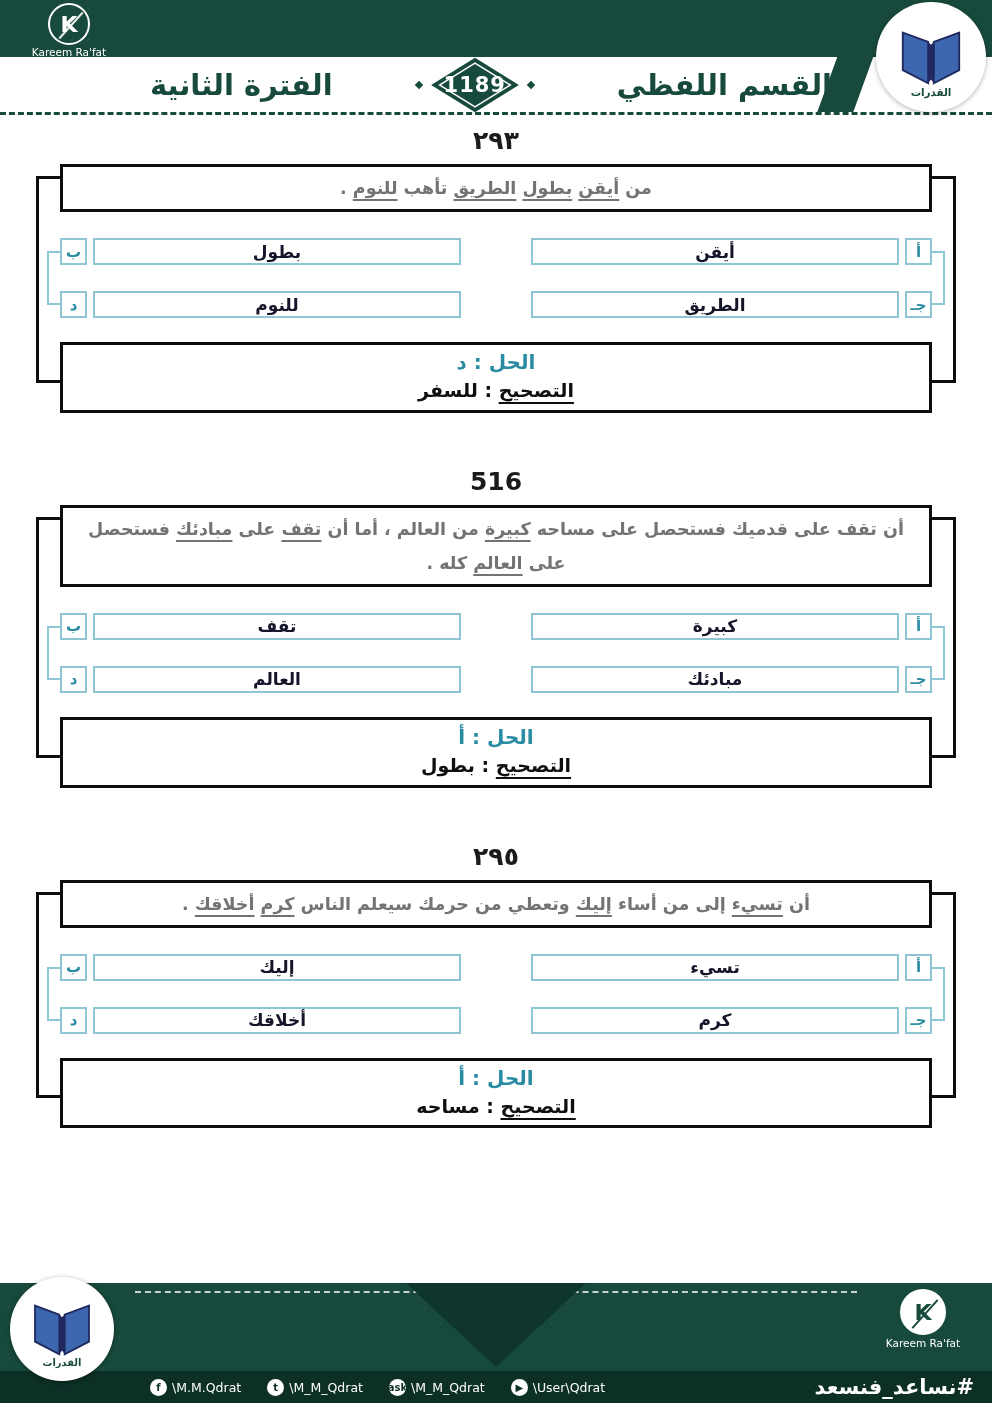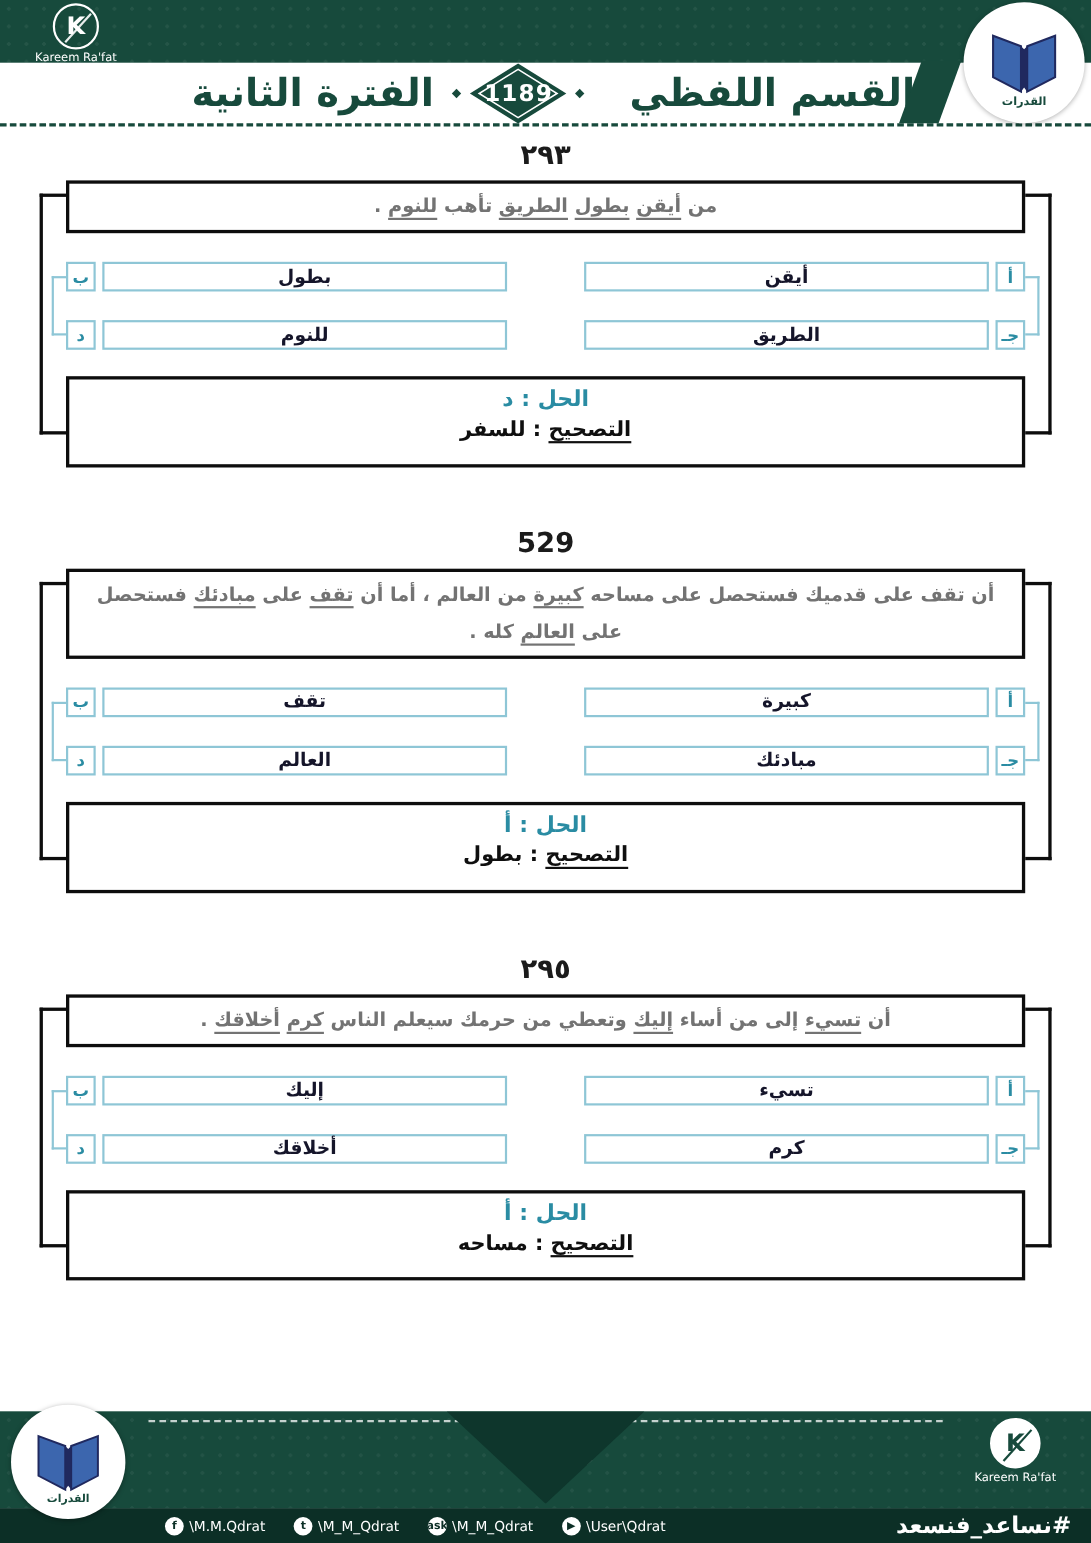--- a/index.html
+++ b/index.html
@@ -8,21 +8,21 @@
   .page { position:relative; width:992px; height:1403px; margin:0 auto; background:#fff; overflow:hidden; direction:rtl; }
 
   
   .header { position:relative; height:115px; border-bottom:3px dashed #174a3c; }
   .header-band { height:57px; background:#174a3c;
     background-image:radial-gradient(rgba(255,255,255,.06) 1.5px, transparent 1.5px);
     background-size:16px 16px; position:relative; }
   .header-wedge { position:absolute; right:118px; top:55px; width:36px; height:57px;
     background:#174a3c; transform:skewX(-20deg); transform-origin:top; }
   .header-row { height:55px; display:flex; align-items:center; justify-content:space-between; padding:0 160px 0 150px; }
-  .h-title { font-size:35px; font-weight:bold; color:#174a3c;margin-left:24px; }
+  .h-title { font-size:29px; font-weight:bold; color:#174a3c; }
   .diamond { position:relative; width:100px; height:56px; }
   .diamond-shape { position:absolute; left:19px; top:-3px; width:62px; height:62px;
     background:#174a3c; transform:scale(1,.62) rotate(45deg);
     outline:2px solid #fff; outline-offset:-7px; }
   .diamond::before, .diamond::after { content:""; position:absolute; top:50%; margin-top:-3px;
     width:6px; height:6px; background:#174a3c; transform:rotate(45deg); }
   .diamond::before { right:-9px; } .diamond::after { left:-9px; }
   .diamond-text { position:absolute; inset:0; display:flex; align-items:center; justify-content:center;
     color:#fff; font-size:21px; font-weight:bold; letter-spacing:1px; }
 
@@ -50,21 +50,21 @@
   .u { text-decoration:underline; text-decoration-thickness:2px; text-underline-offset:5px; }
   .options { position:relative; margin:26px 0 24px; display:grid;
     grid-template-columns:1fr 1fr; gap:26px 70px; }
   .opt { display:flex; gap:6px; height:27px; }
   .opt-letter { flex:0 0 27px; width:27px; border:2px solid #8ec6d6; background:#fff;
     color:#2a8ca3; font-size:15px; font-weight:bold;
     display:flex; align-items:center; justify-content:center; }
   .opt-box { flex:1; border:2px solid #8ec6d6; background:#fff;
     display:flex; align-items:center; justify-content:center;
     font-size:17px; font-weight:bold; color:#15152a; }
-  .a-box { border:3px solid #0d0d0d; background:#fff; text-align:center; padding:3px 10px 18px; }
+  .a-box { border:3px solid #0d0d0d; background:#fff; text-align:center; padding:3px 10px 6px; }
   .a-line { color:#2a8ca3; font-size:20px; font-weight:bold; line-height:1.4; }
   .c-line { color:#0f0f0f; font-size:19px; font-weight:bold; line-height:1.4; margin-top:1px; }
   .bracket { position:absolute; width:24px; top:12px; bottom:30px;
     border-top:3px solid #0d0d0d; border-bottom:3px solid #0d0d0d; }
   .bracket-l { left:-24px; border-left:3px solid #0d0d0d; }
   .bracket-r { right:-24px; border-right:3px solid #0d0d0d; }
   .obr { position:absolute; width:13px; top:13px; height:54px;
     border-top:2.5px solid #8ec6d6; border-bottom:2.5px solid #8ec6d6; }
   .obr-r { right:-13px; border-right:2.5px solid #8ec6d6; }
   .obr-l { left:-13px; border-left:2.5px solid #8ec6d6; }
@@ -162,21 +162,21 @@
           </div>
         </div>
         <div class="a-box">
           <div class="a-line">الحل : د</div>
           <div class="c-line"><span class="u">التصحيح</span><span> : للسفر</span></div>
         </div>
       </div>
     </section>
 
     <section class="question">
-      <div class="q-number">529</div>
+      <div class="q-number">516</div>
       <div class="q-frame">
         <div class="bracket bracket-l"></div>
         <div class="bracket bracket-r"></div>
         <div class="q-box"><span>أن تقف على قدميك فستحصل على مساحه </span><span class="u">كبيرة</span><span> من العالم ، أما أن </span><span class="u">تقف</span><span> على </span><span class="u">مبادئك</span><span> فستحصل </span><br><span>على </span><span class="u">العالم</span><span> كله .</span></div>
         <div class="options">
           <div class="obr obr-r"></div>
           <div class="obr obr-l"></div>
           <div class="opt">
             <span class="opt-letter">أ</span>
             <span class="opt-box">كبيرة</span>

